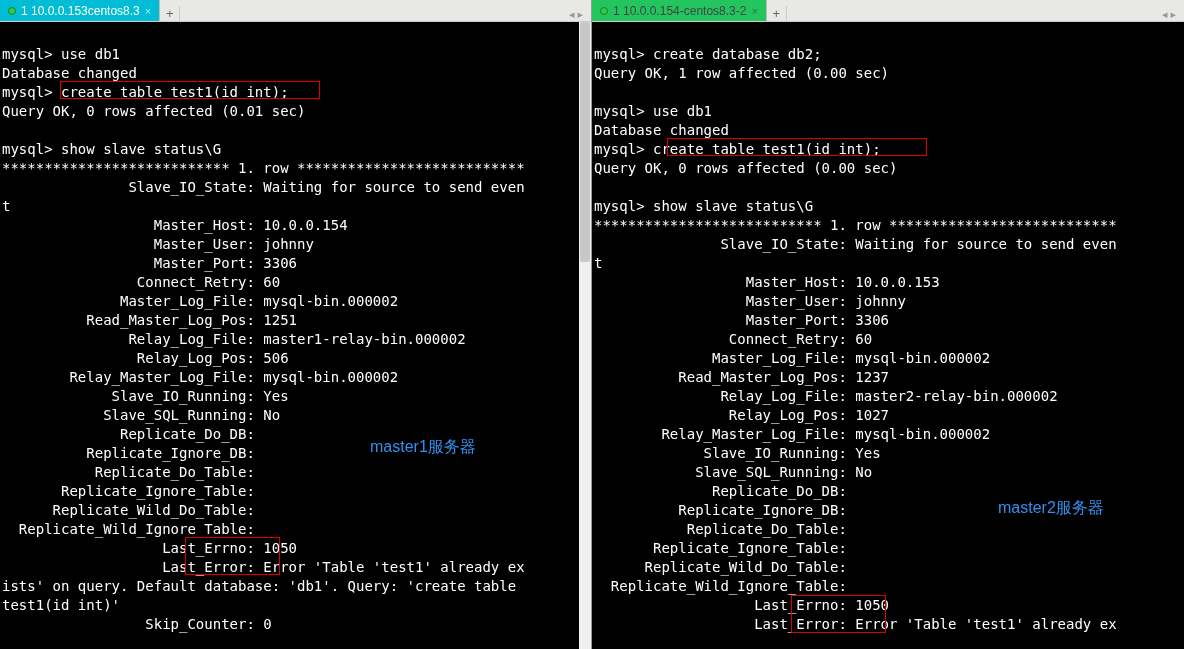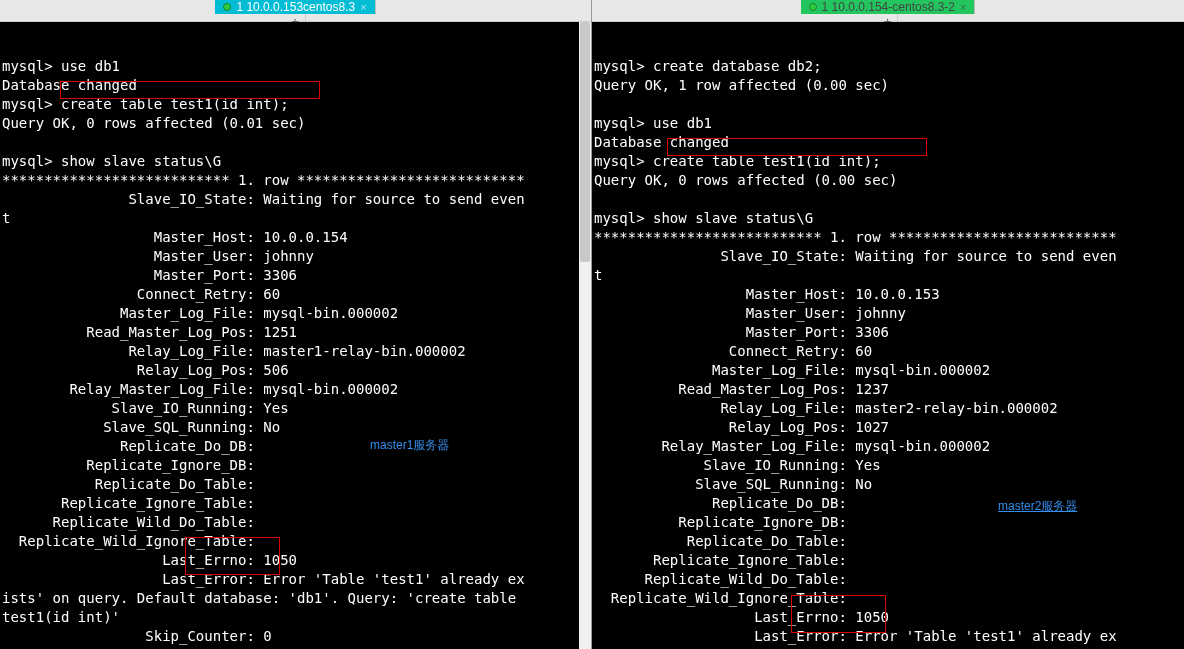--- a/index.html
+++ b/index.html
@@ -18,23 +18,22 @@
     display: flex;
     flex-direction: column;
     position: relative;
   }
   .pane.left { border-right: 1px solid #999; }
   .tabbar {
     height: 22px;
     background: #e8e8e6;
     border-bottom: 1px solid #ccc;
     display: flex;
-    align-items: center;
+    align-items: flex-end;
     position: relative;
-    flex-direction: column;
   }
   .tab {
     display: flex;
     align-items: center;
     padding: 0 8px;
     font-size: 12px;
     gap: 5px;
     font-family: Arial, sans-serif;
     height: 100%;
     border-right: 1px solid #bbb;
@@ -52,37 +51,37 @@
     color:#666;font-family:Arial,sans-serif;font-size:13px;cursor:pointer;
   }
   .tabbar-nav {
     margin-left:auto;display:flex;align-items:center;gap:6px;
     padding:0 8px;color:#999;font-size:11px;font-family:Arial,sans-serif;
   }
   .term {
     flex:1;
     background:#000;
     color:#fff;
-    padding: 16px 2px 2px 2px;
+    padding: 4px 2px 2px 2px;
     white-space: pre;
     overflow:hidden;
     line-height: 19px;
     position:relative;
   }
   .term .line { white-space: pre; }
   .hl-box-red {
     position: absolute;
     border: 1px solid #d00;
     pointer-events:none;
   }
   .annot {
     position:absolute;
     color:#338eed;
     font-family: "Microsoft YaHei", Arial, sans-serif;
-    font-size: 12px;
+    font-size: 16px;
     pointer-events:none;
   }
   .scrollbar-v {
     position:absolute;right:0;top:22px;bottom:0;width:12px;
     background:#f0f0ee;
   }
   .scrollbar-v .thumb{
     position:absolute;left:1px;right:1px;top:0;height:240px;
     background:#c8c8c6;border-radius:2px;
   }
@@ -121,15 +120,15 @@
       <span>1 10.0.0.154-centos8.3-2</span>
       <span class="closex">×</span>
     </div>
     <div class="tab-add">+</div>
     <div class="tabbar-nav">◂  ▸</div>
   </div>
   <div class="term" id="term-right"><div class="line"> </div><div class="line">mysql&gt; create database db2;</div><div class="line">Query OK, 1 row affected (0.00 sec)</div><div class="line"> </div><div class="line">mysql&gt; use db1</div><div class="line">Database changed</div><div class="line">mysql&gt; create table test1(id int);</div><div class="line">Query OK, 0 rows affected (0.00 sec)</div><div class="line"> </div><div class="line">mysql&gt; show slave status\G</div><div class="line">*************************** 1. row ***************************</div><div class="line">               Slave_IO_State: Waiting for source to send even</div><div class="line">t</div><div class="line">                  Master_Host: 10.0.0.153</div><div class="line">                  Master_User: johnny</div><div class="line">                  Master_Port: 3306</div><div class="line">                Connect_Retry: 60</div><div class="line">              Master_Log_File: mysql-bin.000002</div><div class="line">          Read_Master_Log_Pos: 1237</div><div class="line">               Relay_Log_File: master2-relay-bin.000002</div><div class="line">                Relay_Log_Pos: 1027</div><div class="line">        Relay_Master_Log_File: mysql-bin.000002</div><div class="line">             Slave_IO_Running: Yes</div><div class="line">            Slave_SQL_Running: No</div><div class="line">              Replicate_Do_DB:</div><div class="line">          Replicate_Ignore_DB:</div><div class="line">           Replicate_Do_Table:</div><div class="line">       Replicate_Ignore_Table:</div><div class="line">      Replicate_Wild_Do_Table:</div><div class="line">  Replicate_Wild_Ignore_Table:</div><div class="line">                   Last_Errno: 1050</div><div class="line">                   Last_Error: Error 'Table 'test1' already ex</div></div>
 
   <div class="hl-box-red" style="left: 75px; top: 138px; width: 260px; height: 18px;"></div>
   <div class="hl-box-red" style="left: 199px; top: 595px; width: 95px; height: 38px;"></div>
-  <div class="annot" style="left: 406px; top: 498px; text-decoration: underline;">master2服务器</div>
+  <div class="annot" style="left: 406px; top: 498px;">master2服务器</div>
   <div class="watermark"></div>
 </div>
 
 </body></html>

